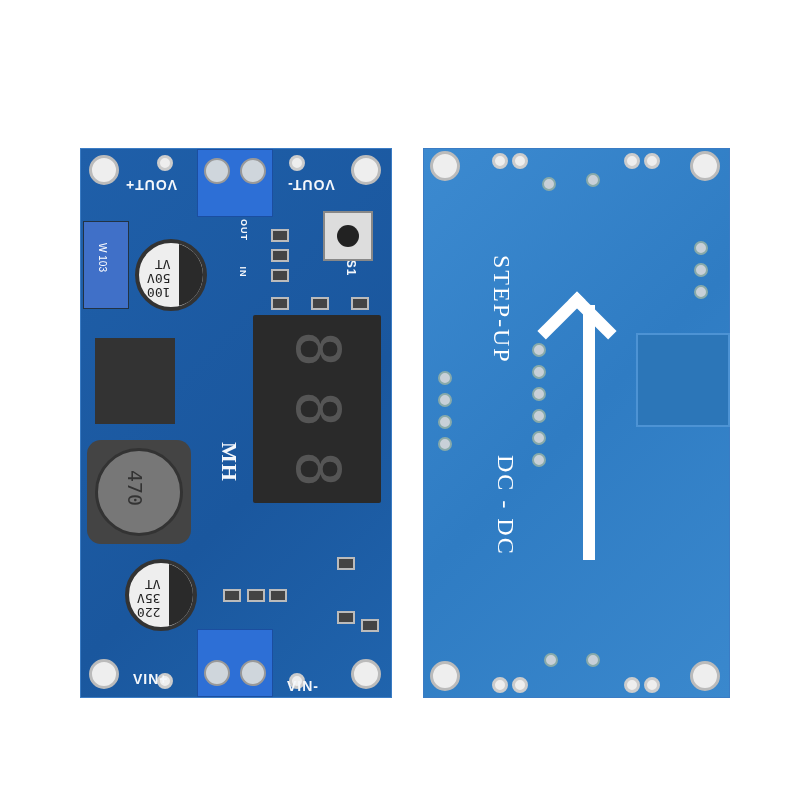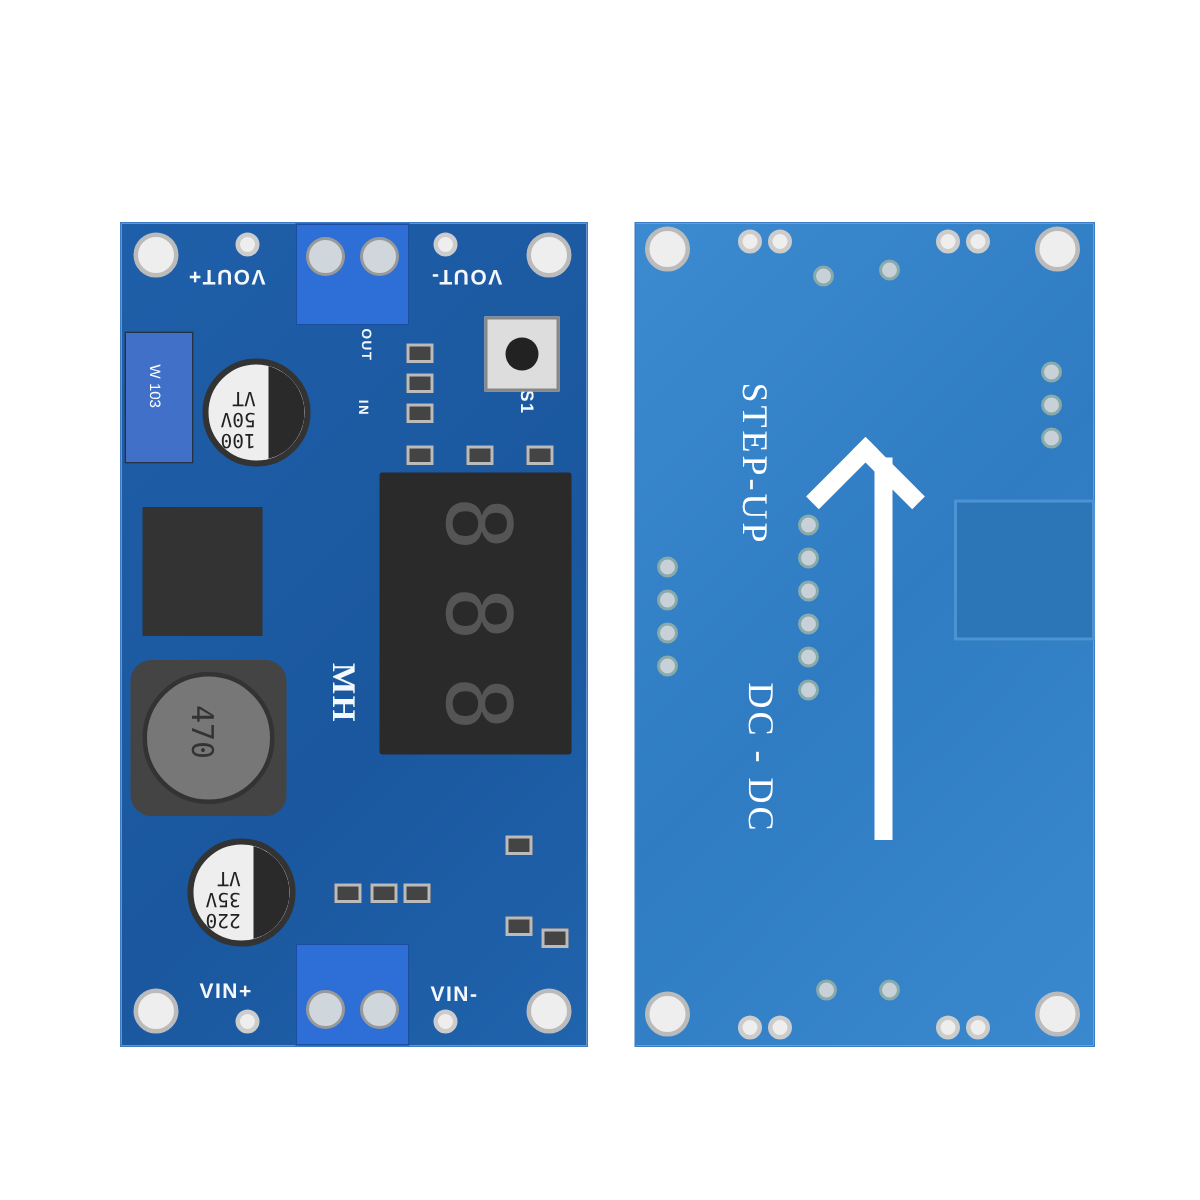--- a/index.html
+++ b/index.html
@@ -48,22 +48,22 @@
     <div class="screw" style="left:6px"></div>
     <div class="screw" style="left:42px"></div>
   </div>
   <div class="term" style="left:116px;top:480px">
     <div class="screw" style="left:6px;top:30px"></div>
     <div class="screw" style="left:42px;top:30px"></div>
   </div>
 
   <span class="silk" style="left:44px;top:28px;transform:rotate(180deg)">VOUT+</span>
   <span class="silk" style="left:206px;top:28px;transform:rotate(180deg)">VOUT-</span>
-  <span class="silk" style="left:52px;top:503px">VIN+</span>
-  <span class="silk" style="left:206px;top:505px">VIN-</span>
+  <span class="silk" style="left:52px;top:522px">VIN+</span>
+  <span class="silk" style="left:206px;top:529px">VIN-</span>
   <span class="silk" style="left:152px;top:76px;font-size:9px;transform:rotate(90deg)">OUT</span>
   <span class="silk" style="left:156px;top:118px;font-size:9px;transform:rotate(90deg)">IN</span>
   <span class="silk" style="left:262px;top:112px;font-size:12px;transform:rotate(90deg)">S1</span>
   <span class="silk" style="left:128px;top:300px;font-size:22px;font-family:'Liberation Serif',serif;transform:rotate(90deg)">MH</span>
 
   <div class="pot" style="left:2px;top:72px">
     <span style="position:absolute;left:4px;top:30px;color:#fff;font-size:10px;transform:rotate(90deg)">W 103</span>
   </div>
   <div class="cap" style="left:54px;top:90px">
     <div class="band"></div>

